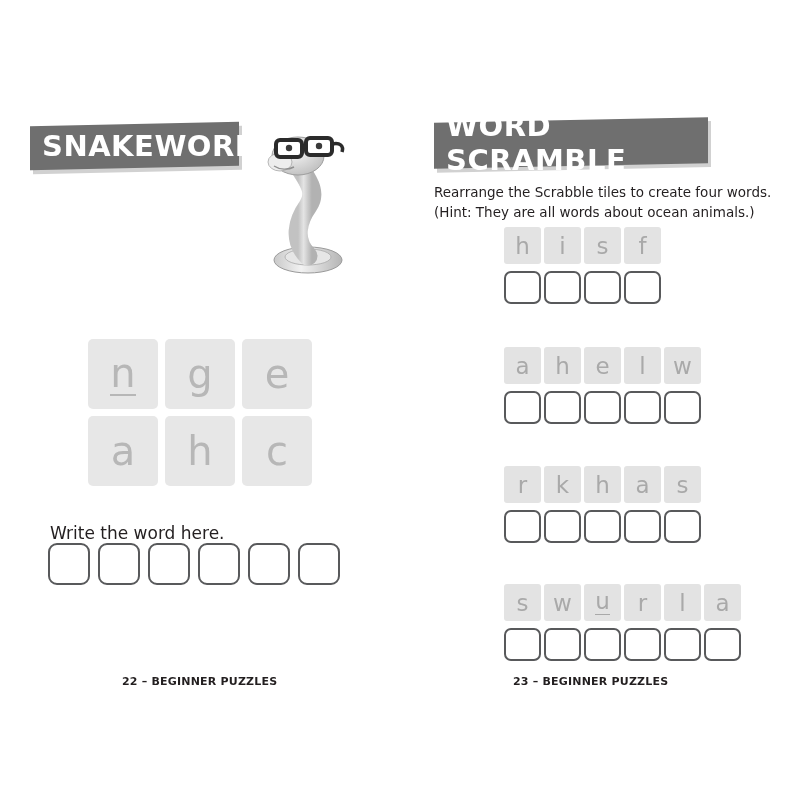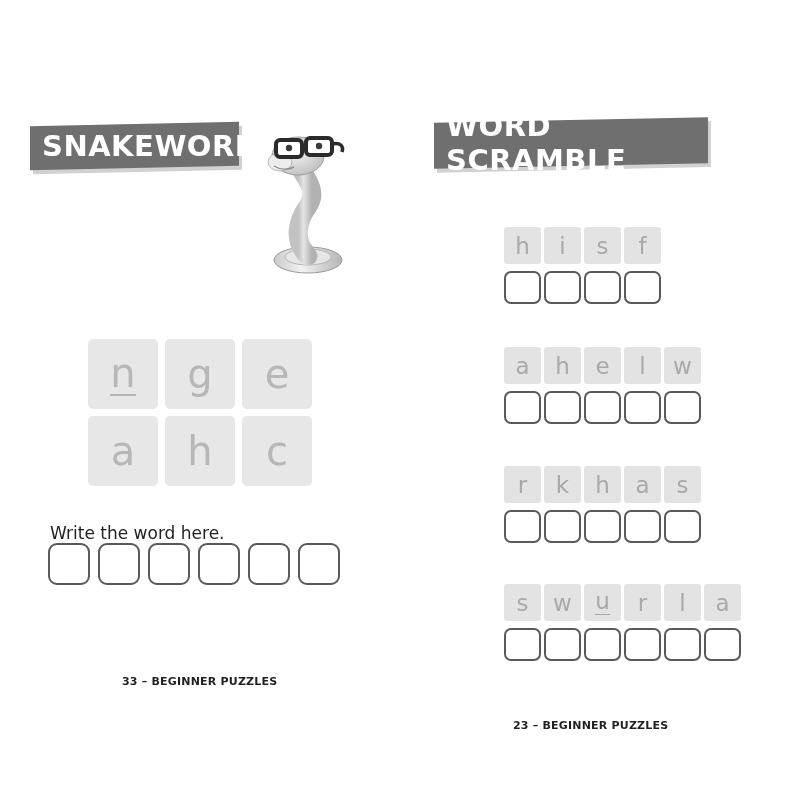--- a/index.html
+++ b/index.html
@@ -186,21 +186,21 @@
   
   .footer {
     position: absolute;
     font-family: "DejaVu Sans", sans-serif;
     font-size: 11px;
     font-weight: bold;
     letter-spacing: 0.2px;
     color: #231f20;
   }
   #footer-left { left: 122px; top: 675px; }
-  #footer-right { left: 513px; top: 675px; margin-top: 44px; }
+  #footer-right { left: 513px; top: 675px; }
 </style>
 </head>
 <body>
 
 <div class="page">
 
   <div class="banner" id="snakeword-banner">
     <span>SNAKEWORD</span>
   </div>
 
@@ -266,26 +266,27 @@
 
   <div class="answer-row" id="snake-answer-row">
     <div class="answer-box"></div>
     <div class="answer-box"></div>
     <div class="answer-box"></div>
     <div class="answer-box"></div>
     <div class="answer-box"></div>
     <div class="answer-box"></div>
   </div>
 
-  <div class="footer" id="footer-left">33 – BEGINNER PUZZLES</div>
+  <div class="footer" id="footer-left">22 – BEGINNER PUZZLES</div>
 
   <div class="banner" id="scramble-banner">
     <span>WORD SCRAMBLE</span>
   </div>
 
+  <div class="instructions" id="scramble-instructions">Rearrange the Scrabble tiles to create four words. (Hint: They are all words about ocean animals.)</div>
 
   <div class="scramble-group" id="scramble-group-0">
     <div class="scramble-letters">
       <div class="scramble-tile">
           <span>h</span>
         </div>
       <div class="scramble-tile">
           <span>i</span>
         </div>
       <div class="scramble-tile">

